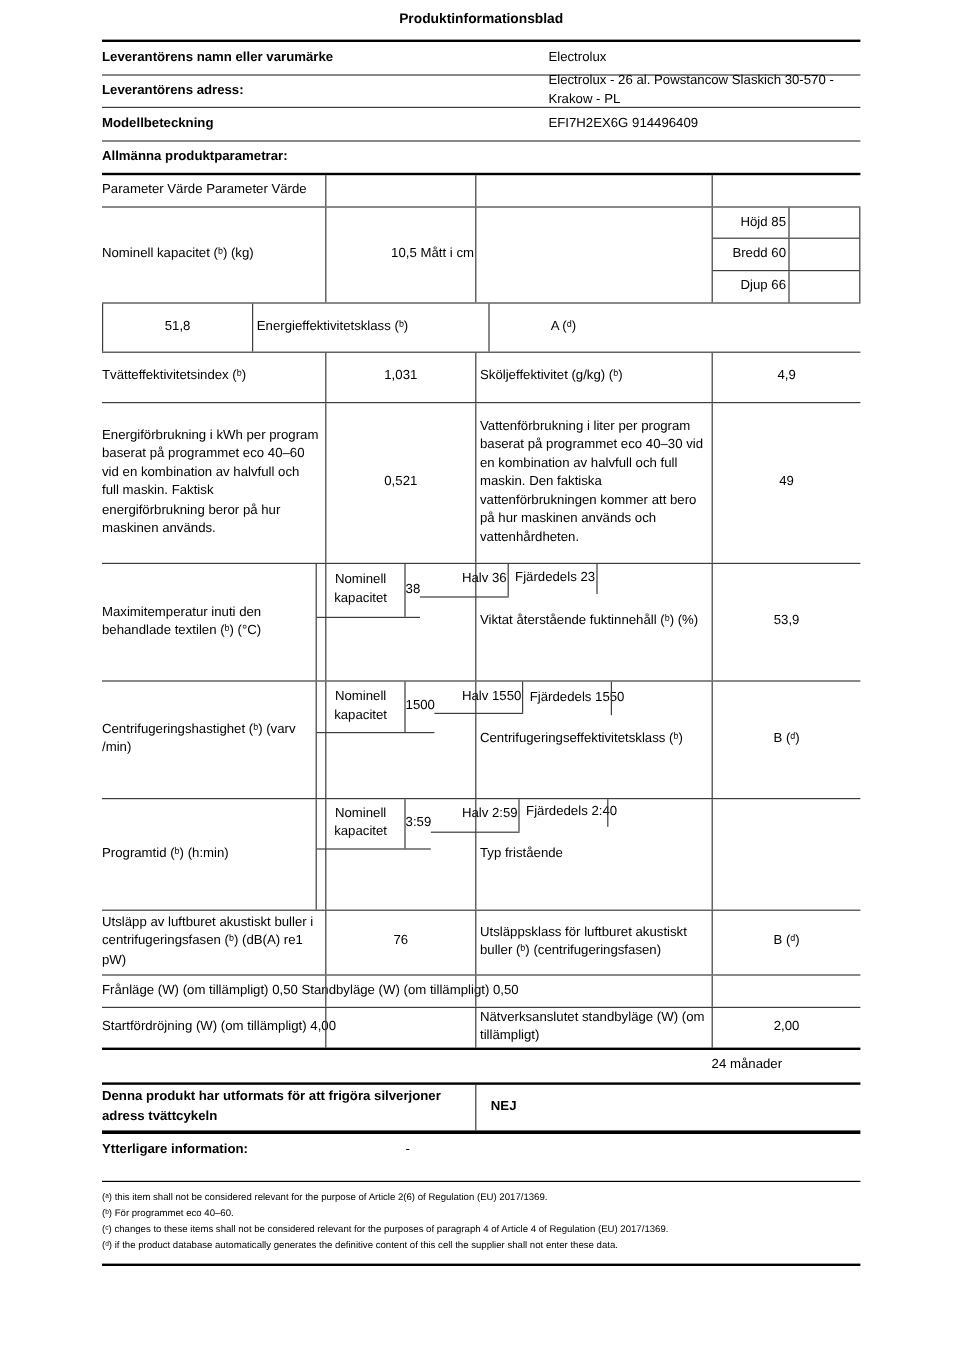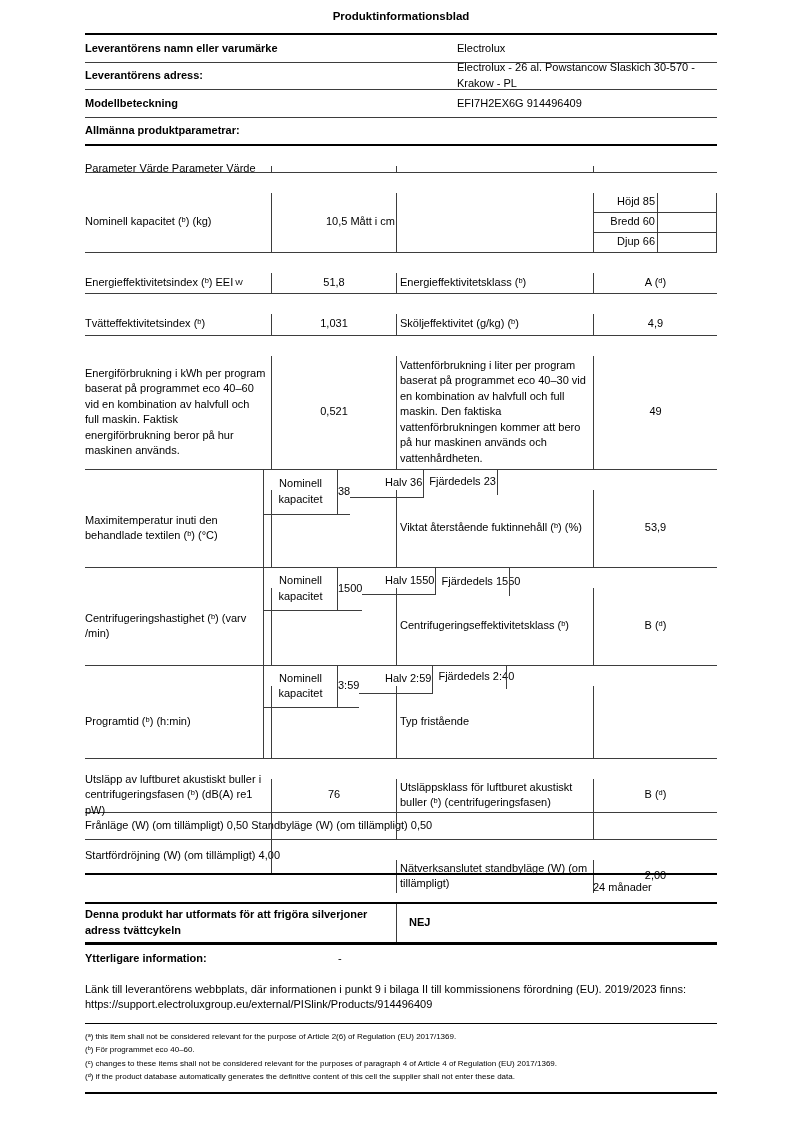--- a/index.html
+++ b/index.html
@@ -9,21 +9,21 @@
         font-size:11px;line-height:15.5px;color:#000;}
   .title{height:33px;display:flex;align-items:center;justify-content:center;
          font-weight:bold;font-size:11.5px;border-bottom:2px solid #000;}
   .hrow{display:flex;align-items:center;height:26.5px;border-bottom:1px solid #3d3d3d;}
   .hlabel{width:372px;font-weight:bold;}
   .hvalue{flex:1;}
   .sechead{height:26px;display:flex;align-items:center;font-weight:bold;
            border-bottom:2.5px solid #000;}
   .trow{display:flex;position:relative;border-bottom:1px solid #3d3d3d;box-sizing:border-box;}
   .trow.no-bb{border-bottom:none;}
-  .c{box-sizing:border-box;display:flex;align-items:center;margin-top:20px;}
+  .c{box-sizing:border-box;display:flex;align-items:center;}
   .c1{width:186px;padding-right:5px;}
   .c2{width:125px;border-left:1px solid #3d3d3d;justify-content:center;}
   .c2.rt{justify-content:flex-end;padding-right:1px;white-space:nowrap;}
   .c3{width:197px;border-left:1px solid #3d3d3d;padding-left:3px;padding-right:3px;}
   .c4{width:124px;border-left:1px solid #3d3d3d;justify-content:center;}
   .nowrap{white-space:nowrap;}
   .vline{position:absolute;top:0;bottom:0;width:1px;background:#3d3d3d;}
   
   .dims{padding:0;flex-direction:column;align-items:stretch;border-right:1px solid #3d3d3d;}
   .dimrow{display:flex;flex:1;border-bottom:1px solid #3d3d3d;box-sizing:border-box;}
@@ -102,24 +102,20 @@
         <div class="dimval"></div>
       </div>
       <div class="dimrow">
         <div class="dimlabel">Djup 66</div>
         <div class="dimval"></div>
       </div>
     </div>
   </div>
 
   <div class="trow" style="height:41px">
-    <div class="c c1 nowrap">
-      <span>Energieffektivitetsindex (ᵇ) EEI</span>
-        <sub class="eei">W</sub>
-    </div>
     <div class="c c2">51,8</div>
     <div class="c c3 nowrap">Energieffektivitetsklass (ᵇ)</div>
     <div class="c c4">A (ᵈ)</div>
   </div>
 
   <div class="trow" style="height:42px">
     <div class="c c1">Tvätteffektivitetsindex (ᵇ)</div>
     <div class="c c2">1,031</div>
     <div class="c c3">Sköljeffektivitet (g/kg) (ᵇ)</div>
     <div class="c c4">4,9</div>
@@ -224,24 +220,20 @@
     <div class="slbl">Denna produkt har utformats för att frigöra silverjoner adress tvättcykeln</div>
     <div class="vline" style="left:311px"></div>
     <div class="snej" style="margin-left:5px">NEJ</div>
   </div>
 
   <div class="addl">
     <div>Ytterligare information:</div>
     <span class="dash">-</span>
   </div>
 
-  <div class="linkblock">
-    <div>Länk till leverantörens webbplats, där informationen i punkt 9 i bilaga II till kommissionens förordning (EU). 2019/2023 finns:</div>
-    <div>https://support.electroluxgroup.eu/external/PISlink/Products/914496409</div>
-  </div>
 
   <div class="fnrule"></div>
 
   <div class="footnotes">
     <div>(ᵃ) this item shall not be considered relevant for the purpose of Article 2(6) of Regulation (EU) 2017/1369.</div>
     <div>(ᵇ) För programmet eco 40–60.</div>
     <div>(ᶜ) changes to these items shall not be considered relevant for the purposes of paragraph 4 of Article 4 of Regulation (EU) 2017/1369.</div>
     <div>(ᵈ) if the product database automatically generates the definitive content of this cell the supplier shall not enter these data.</div>
   </div>
 

